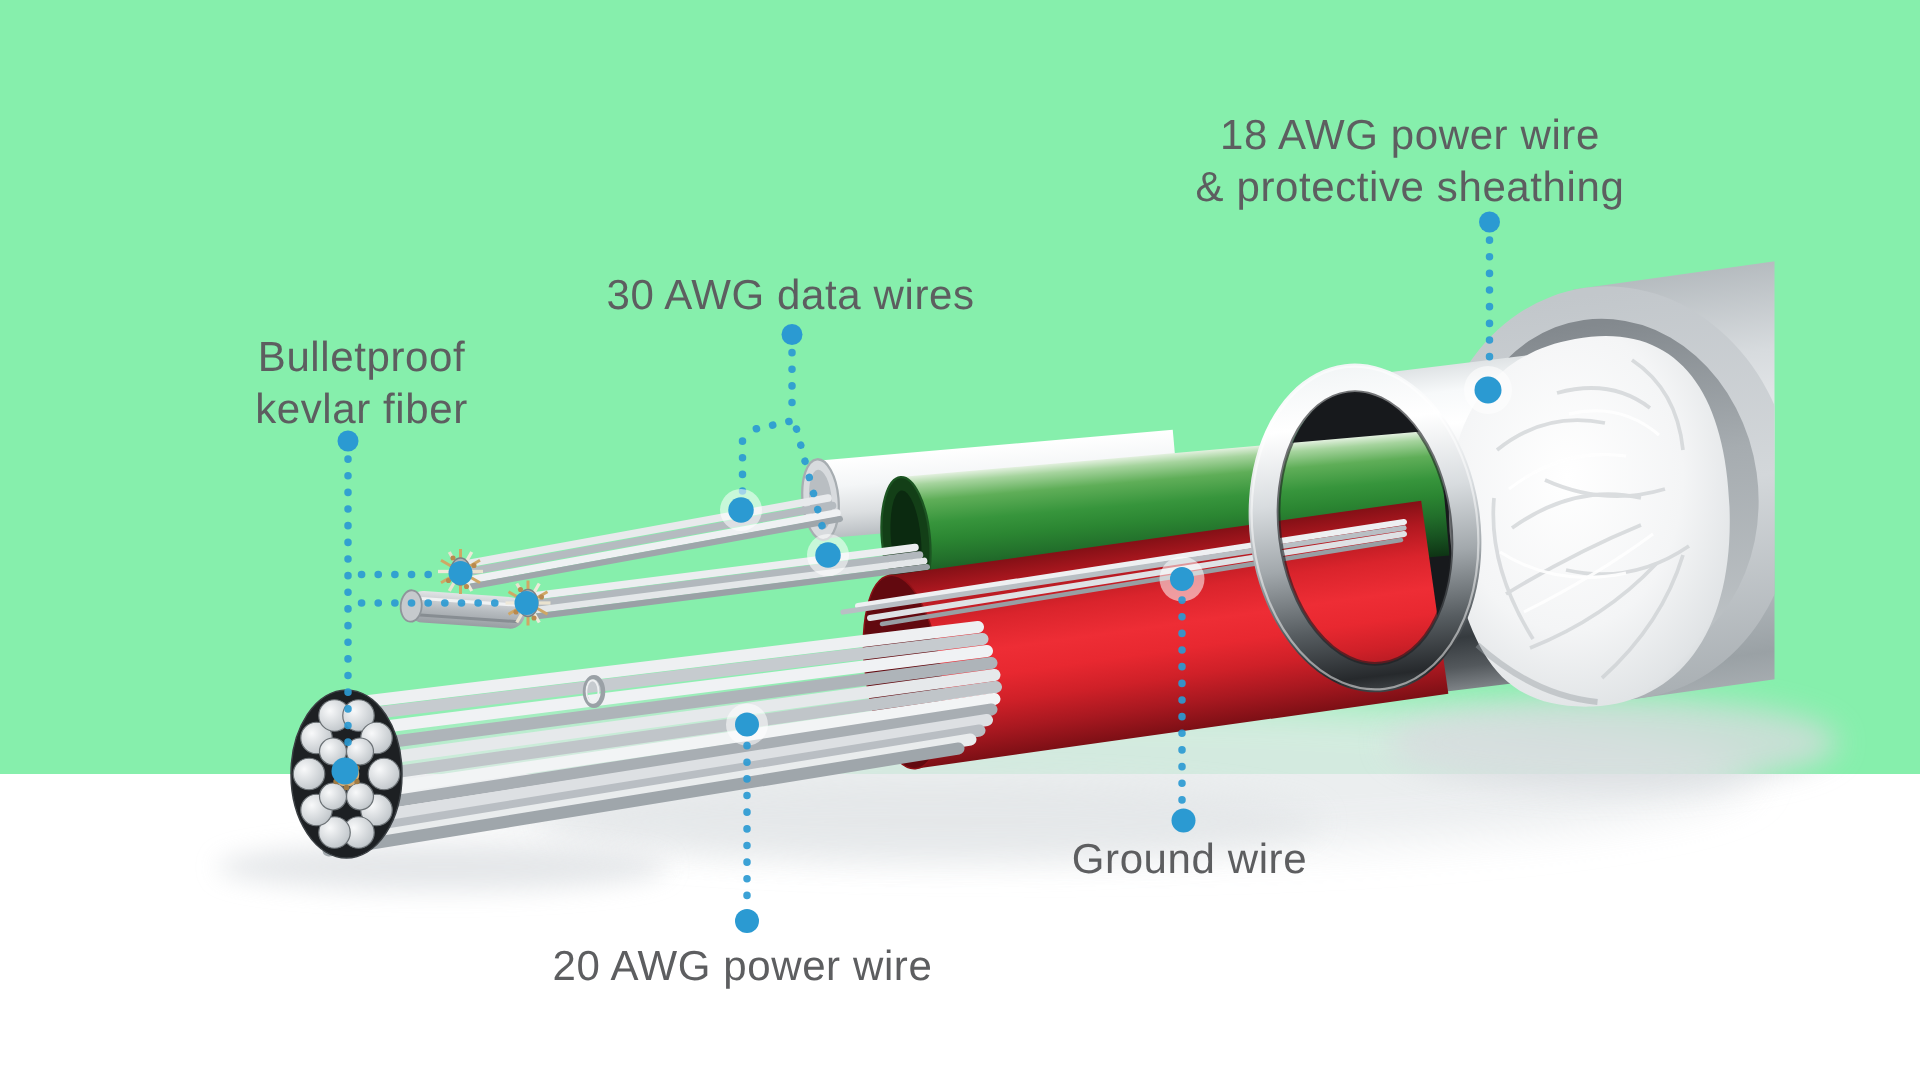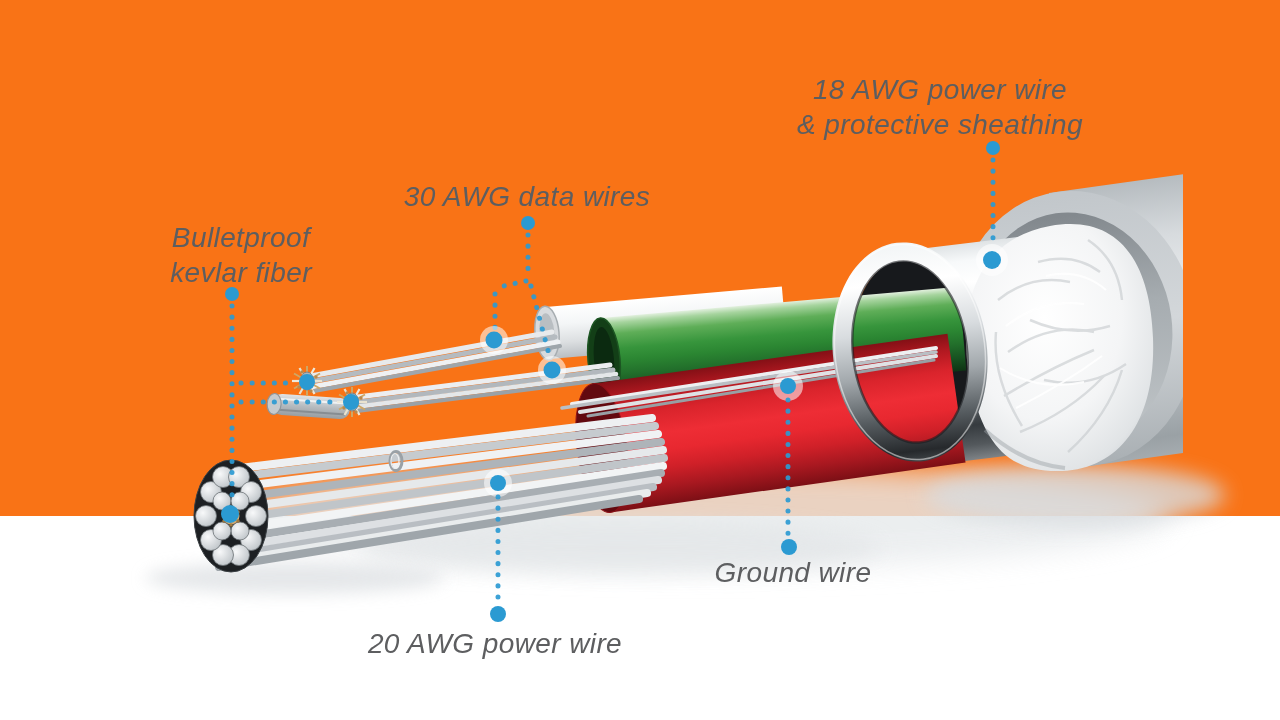--- a/index.html
+++ b/index.html
@@ -1,16 +1,16 @@
 <!DOCTYPE html>
 <html><head>
 <meta charset="utf-8">
 <style>
   html,body{margin:0;padding:0;background:#ffffff;width:1280px;height:720px;overflow:hidden;}
-  .stage{position:relative;width:1280px;height:516px;background:#f97316;font-style:italic;}
+  .stage{position:relative;width:1280px;height:516px;background:#86efac;}
   .lbl{font-family:"Liberation Sans",sans-serif;font-size:28px;letter-spacing:0.4px;}
   .lline{stroke-width:5;stroke-linecap:round;stroke-dasharray:0.1 11;fill:none;opacity:.92;}
   .lhalo{fill:#ffffff;opacity:.55;}
   .strand{stroke-linecap:round;}
 </style>
 </head>
 <body>
 
 <div class="stage">
 <svg width="1280" height="720" viewBox="0 0 1280 720" xmlns="http://www.w3.org/2000/svg">

